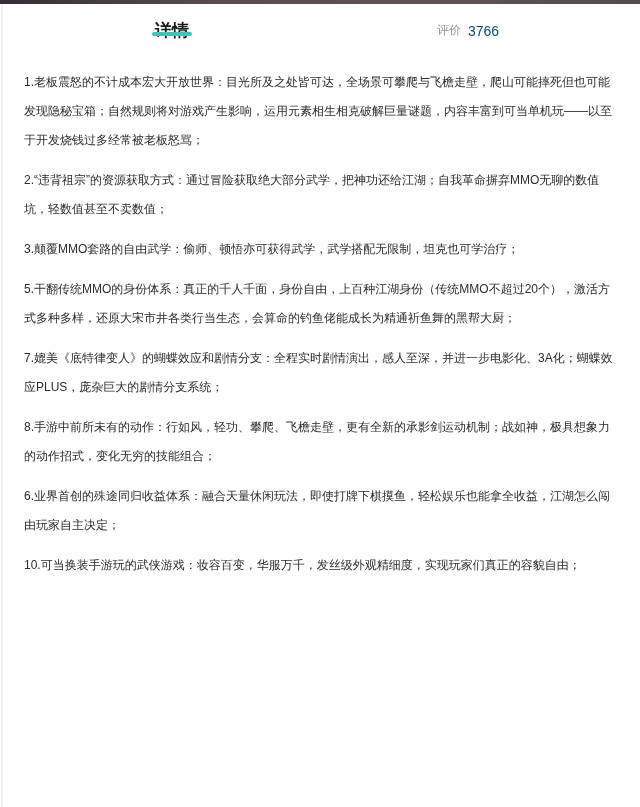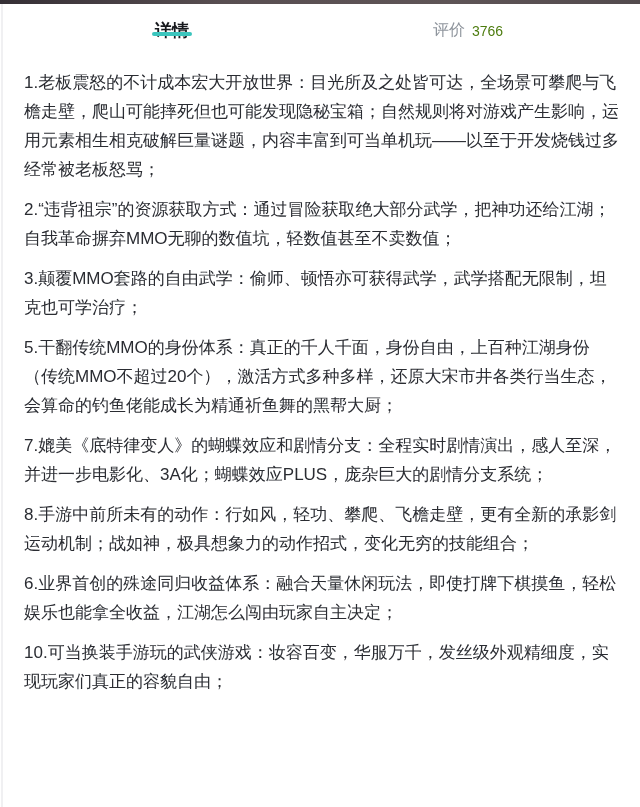--- a/index.html
+++ b/index.html
@@ -36,48 +36,48 @@
   .tab {
     flex: 1 1 0;
     display: flex;
     align-items: center;
     justify-content: center;
     position: relative;
     cursor: pointer;
     font-size: 16px;
     color: #8f959d;
   }
-  .tab .tab-label { font-size: 16px; }
+  .tab .tab-label { font-size: 12px; }
   .tab.active .tab-label {
     color: #17191d;
     font-weight: 700;
     font-size: 17px;
   }
   .tab .tab-count {
     font-size: 14px;
-    color: #4d7c0f;
+    color: #0c4a6e;
     margin-left: 7px;
     margin-top: 1px;
   }
   .tab-indicator {
     position: absolute;
     left: 50%;
     transform: translateX(-50%);
     bottom: 5px;
     width: 40px;
     height: 4px;
     border-radius: 2px;
     background: #3bc5bd;
   }
   
   .description {
     padding: 11px 20px 0 24px;
   }
   .description p {
-    font-size: 17px;
+    font-size: 12px;
     line-height: 29px;
     color: #2a2c32;
     margin: 0 0 11px 0;
     word-break: break-all;
   }
 </style>
 </head>
 <body>
 
 <div class="top-strip"></div>

